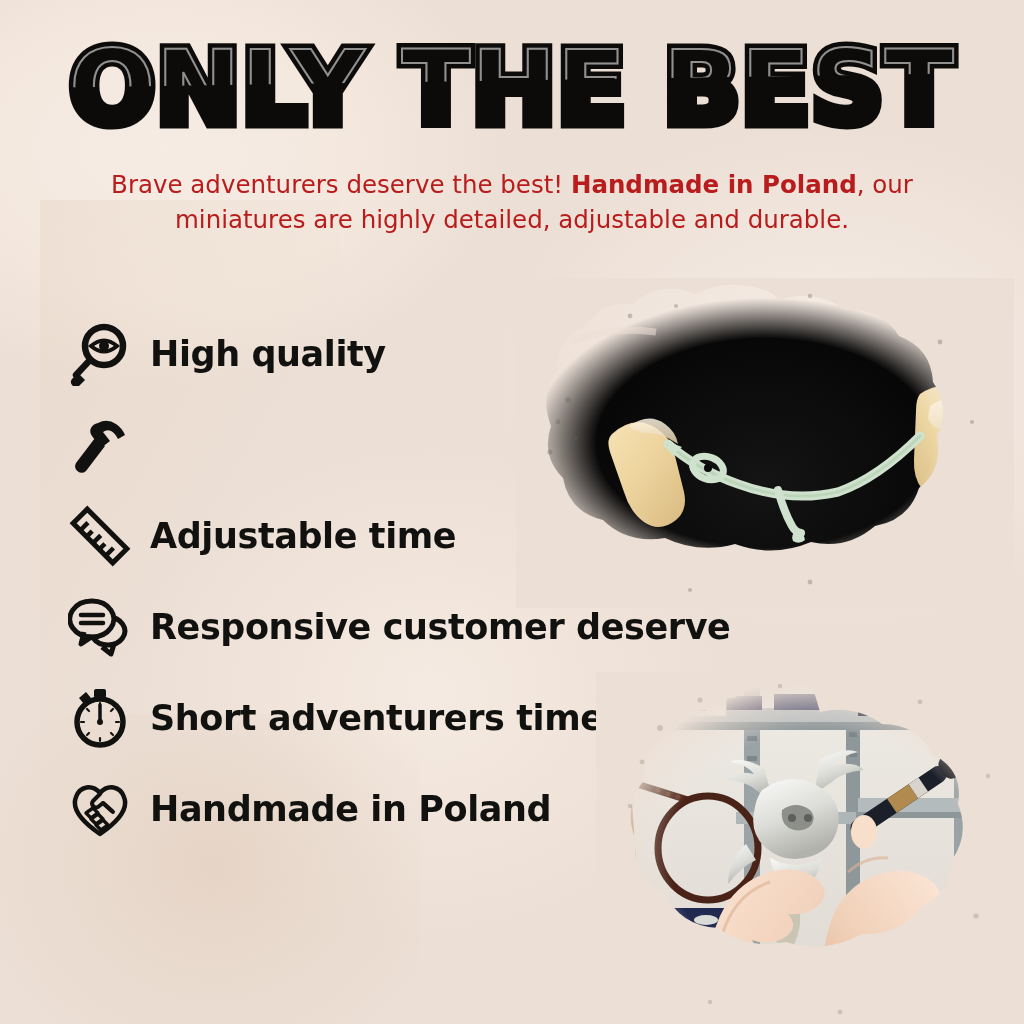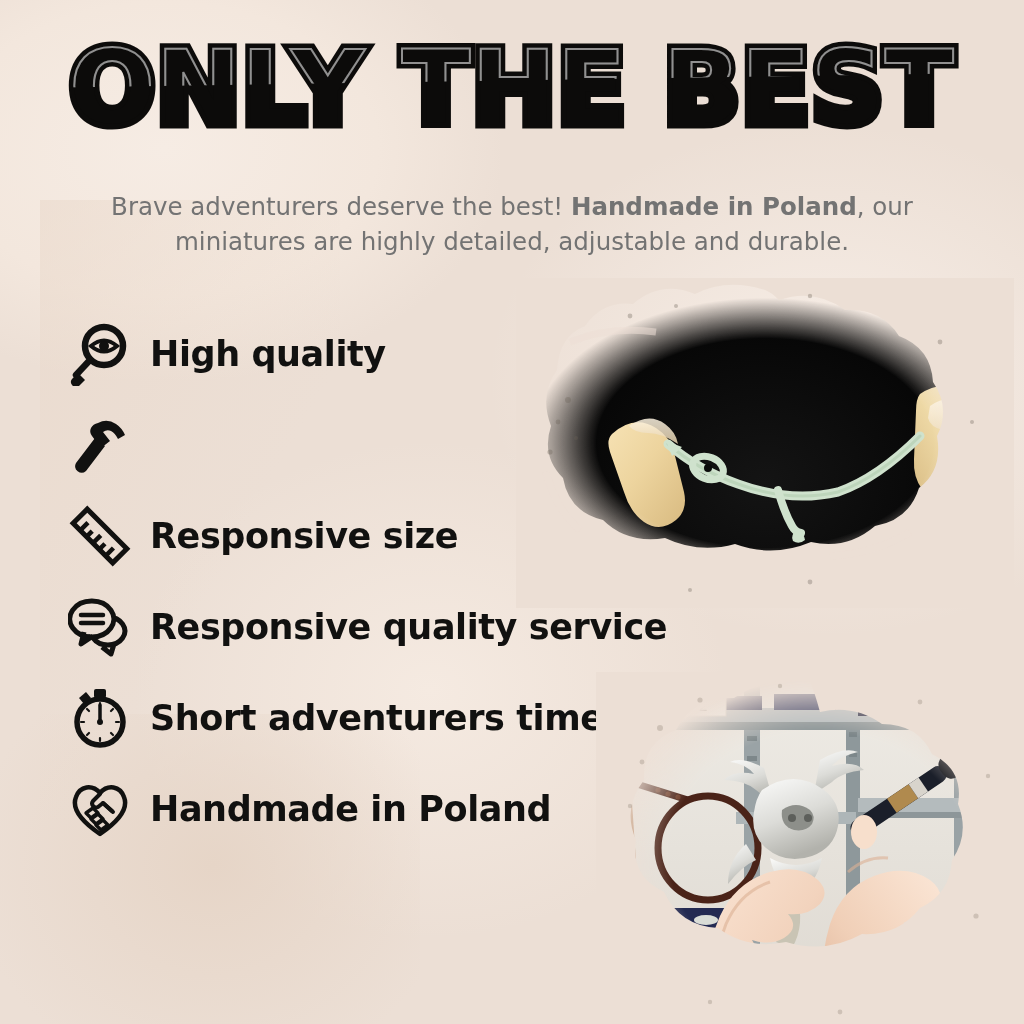--- a/index.html
+++ b/index.html
@@ -84,26 +84,26 @@
     text-transform: uppercase;
     white-space: nowrap;
     clip-path: polygon(0 0, 100% 0, 100% 34%, 0 50%);
     pointer-events: none;
   }
 
   
   #subtitle {
     position: absolute;
     left: 60px; right: 60px;
-    top: 190px;
+    top: 168px;
     text-align: center;
     font-family: "DejaVu Sans", sans-serif;
     font-size: 24.5px;
     line-height: 1.42;
-    color: #737373;
+    color: #b91c1c;
   }
   #subtitle b { font-weight: bold; }
 
   
   #features {
     position: absolute;
     left: 62px;
     top: 308px;
     width: 700px;
     text-align: right;
@@ -226,35 +226,35 @@
             <g stroke="#111110" stroke-width="4.5" stroke-linecap="butt">
               <line x1="22" y1="14" x2="33" y2="14"></line>
               <line x1="22" y1="23" x2="30" y2="23"></line>
               <line x1="22" y1="32" x2="33" y2="32"></line>
               <line x1="22" y1="41" x2="30" y2="41"></line>
               <line x1="22" y1="50" x2="33" y2="50"></line>
             </g>
           </g>
         </svg>
       </span>
-      <span class="feature-label">Responsive size</span>
+      <span class="feature-label">Adjustable time</span>
     </div>
 
     <div class="feature">
       <span class="feature-icon">
         <svg width="64" height="64" viewBox="0 0 64 64">
           <path d="M40 22 a17 14 0 1 1 -0.3 0 Z M46 49 l-3 10 l-9 -7" fill="#ecdfd5" stroke="#111110" stroke-width="5" stroke-linejoin="round"></path>
           <path d="M24 6 a22 18 0 1 1 -0.4 0 Z M16 37 l-3 12 l12 -8" fill="#ecdfd5" stroke="#111110" stroke-width="5" stroke-linejoin="round"></path>
           <g stroke="#111110" stroke-width="4.5" stroke-linecap="round">
             <line x1="13" y1="20" x2="35" y2="20"></line>
             <line x1="13" y1="28" x2="35" y2="28"></line>
           </g>
         </svg>
       </span>
-      <span class="feature-label">Responsive quality service</span>
+      <span class="feature-label">Responsive customer deserve</span>
     </div>
 
     <div class="feature">
       <span class="feature-icon">
         <svg width="64" height="64" viewBox="0 0 64 64">
           <circle cx="32" cy="36" r="23" fill="none" stroke="#111110" stroke-width="5.5"></circle>
           <rect x="26" y="3" width="12" height="9" rx="2" fill="#111110"></rect>
           <rect x="28.5" y="10" width="7" height="5" fill="#111110"></rect>
           <path d="M11 12 l7 -6 l5 6 l-7 6 z" fill="#111110"></path>
           <line x1="32" y1="36" x2="32" y2="19" stroke="#111110" stroke-width="3.5" stroke-linecap="round"></line>

